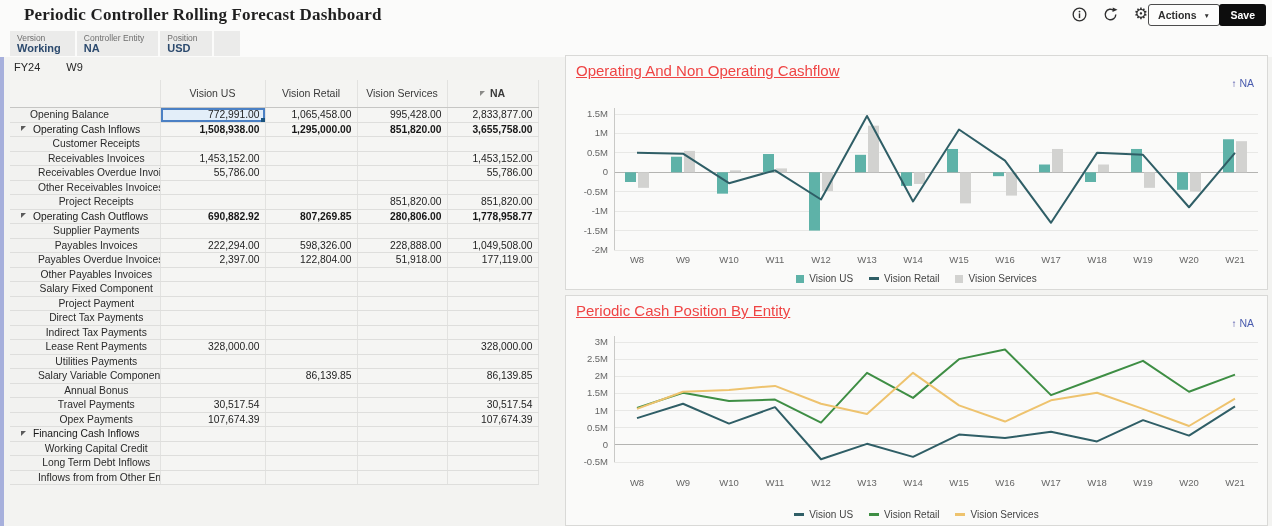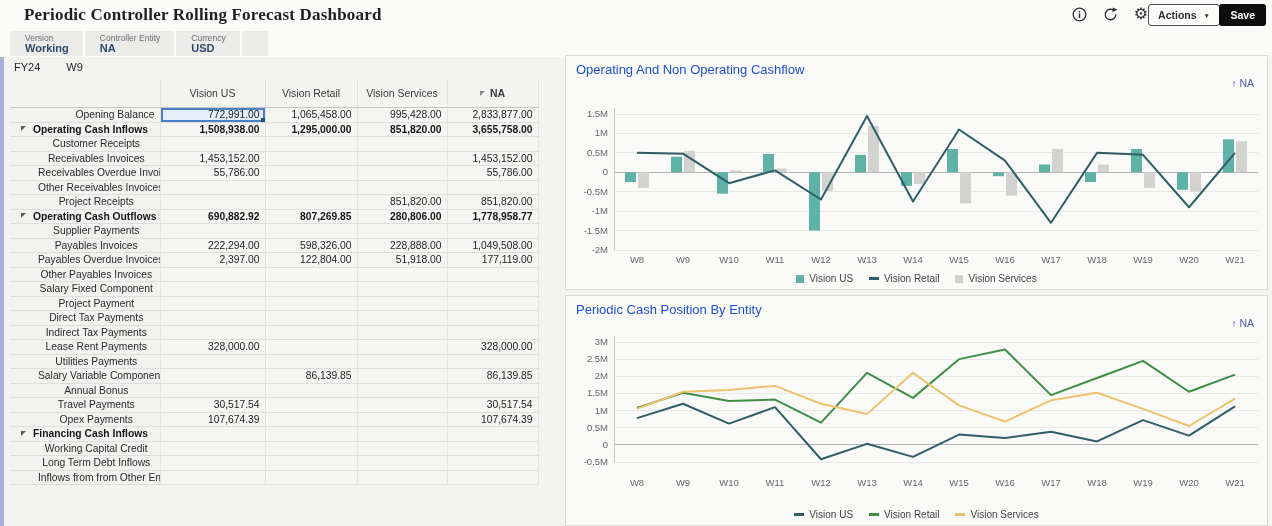--- a/index.html
+++ b/index.html
@@ -14,21 +14,21 @@
   #hdr-icons{position:absolute;right:122px;top:5px;display:flex;gap:13px;align-items:center;}
   .hicon{width:18px;height:18px;display:flex;align-items:center;justify-content:center;cursor:pointer;color:#2f2f2f;}
   #actions-btn{position:absolute;right:52px;top:4px;height:20px;padding:0 9px;border:1px solid #4d4d4d;border-radius:3px;
       background:#fdfdfc;font-size:10.5px;font-weight:600;color:#2e2e2e;display:flex;align-items:center;gap:7px;cursor:pointer;}
   #actions-btn .caret{font-size:6.5px;color:#333;}
   #save-btn{position:absolute;right:6px;top:4px;height:22px;padding:0 11px;background:#0d0d0d;border-radius:3px;
       font-size:10.5px;font-weight:600;color:#fff;display:flex;align-items:center;cursor:pointer;}
 
   
   #pov{position:absolute;left:10px;top:31px;display:flex;gap:2px;height:25px;}
-  .pov-seg{background:#ebebea;padding:2px 14px 2px 15px;display:flex;flex-direction:column;justify-content:space-between;cursor:pointer;}
+  .pov-seg{background:#ebebea;padding:2px 14px 2px 7px;display:flex;flex-direction:column;justify-content:space-between;cursor:pointer;}
   .pov-label{font-size:8.5px;color:#6e6e6e;}
   .pov-value{font-size:11px;font-weight:700;color:#2c4a6e;line-height:11px;}
   #pov-tail{background:#ebebea;width:26px;}
 
   
   #edge-sliver{position:absolute;left:0;top:57px;width:4px;height:469px;background:#a7b0dc;}
 
   
   #period-row{position:absolute;left:14px;top:61px;display:flex;gap:26px;align-items:center;font-size:11px;color:#272727;}
   .pselect{display:flex;align-items:center;gap:6px;cursor:pointer;flex-direction:column;}
@@ -36,37 +36,37 @@
 
   
   #grid{position:absolute;left:10px;top:80px;}
   table{border-collapse:collapse;table-layout:fixed;width:528px;background:#f4f4f2;}
   th,td{border-right:1px solid #e2e2e0;border-bottom:1px solid #dededc;overflow:hidden;white-space:nowrap;}
   thead th{height:25px;font-size:10.5px;font-weight:400;color:#3a3a3a;text-align:center;vertical-align:middle;
       background:#f4f4f2;border-bottom:1px solid #c6c6c4;white-space:normal;line-height:11px;padding:1px 2px;}
   thead th.na-h{font-weight:700;}
   tbody td{height:13.5px;font-size:10.3px;color:#232323;background:#f5f5f3;padding:0 5px;}
   td.lbl{background:#f2f2f0;color:#2a2a2a;position:relative;}
-  tr.r-plain  td.lbl{padding-left:20px;text-align:right;}
+  tr.r-plain  td.lbl{padding-left:20px;}
   tr.r-child  td.lbl{padding-left:28px;text-align:center;}
-  tr.r-parent td.lbl{padding-left:23px;font-weight:700;color:#161616;}
+  tr.r-parent td.lbl{padding-left:23px;font-weight:400;color:#161616;}
   tr.r-parent td.num{font-weight:700;color:#161616;}
   td.num{text-align:right;}
   .tri-icon{position:absolute;left:11px;top:50%;margin-top:-3px;width:0;height:0;
       border-top:5px solid #5b5b5b;border-right:5px solid transparent;}
   .tri-h{display:inline-block;vertical-align:1px;margin-right:5px;width:0;height:0;
       border-top:5px solid #8a8a88;border-right:5px solid transparent;}
   td.sel{background:#e3eef9;box-shadow:inset 0 0 0 2px #4b80c4;position:relative;}
   .sel-handle{position:absolute;right:0;bottom:0;width:4px;height:4px;background:#18527e;}
 
   
   .panel{position:absolute;left:565px;width:703px;background:#fafaf9;border:1px solid #d9d9d7;box-sizing:border-box;}
   #panel1{top:55px;height:235px;}
   #panel2{top:295px;height:231px;}
-  .panel-title{position:absolute;left:10px;top:6px;font-size:13px;color:#1d4ed8;}
+  .panel-title{position:absolute;left:10px;top:6px;font-size:15px;color:#ef4444;text-decoration:underline;}
   .panel-link{position:absolute;right:13px;top:21px;font-size:10.5px;color:#4a5cae;cursor:pointer;display:flex;gap:3px;align-items:center;}
   .panel-link .up{color:#33379b;font-weight:700;font-size:10px;}
   .legend{position:absolute;left:0;bottom:5px;width:100%;display:flex;justify-content:center;gap:16px;
       font-size:10px;color:#444;align-items:center;}
   .lg-item{display:flex;align-items:center;gap:5px;cursor:pointer;}
   .lg-sq{width:8px;height:8px;display:inline-block;}
   .lg-ln{width:10px;height:2.5px;display:inline-block;}
   svg{position:absolute;left:0;top:0;}
 </style>
 </head>
@@ -104,21 +104,21 @@
   <div id="pov">
       <div class="pov-seg">
         <span class="pov-label">Version</span>
         <span class="pov-value">Working</span>
       </div>
       <div class="pov-seg">
         <span class="pov-label">Controller Entity</span>
         <span class="pov-value">NA</span>
       </div>
       <div class="pov-seg">
-        <span class="pov-label">Currency</span>
+        <span class="pov-label">Position</span>
         <span class="pov-value">USD</span>
       </div>
       <div id="pov-tail"></div>
     </div>
 
   <div id="edge-sliver"></div>
 
   <div id="period-row">
     <span class="pselect">
       <span>FY24</span>

